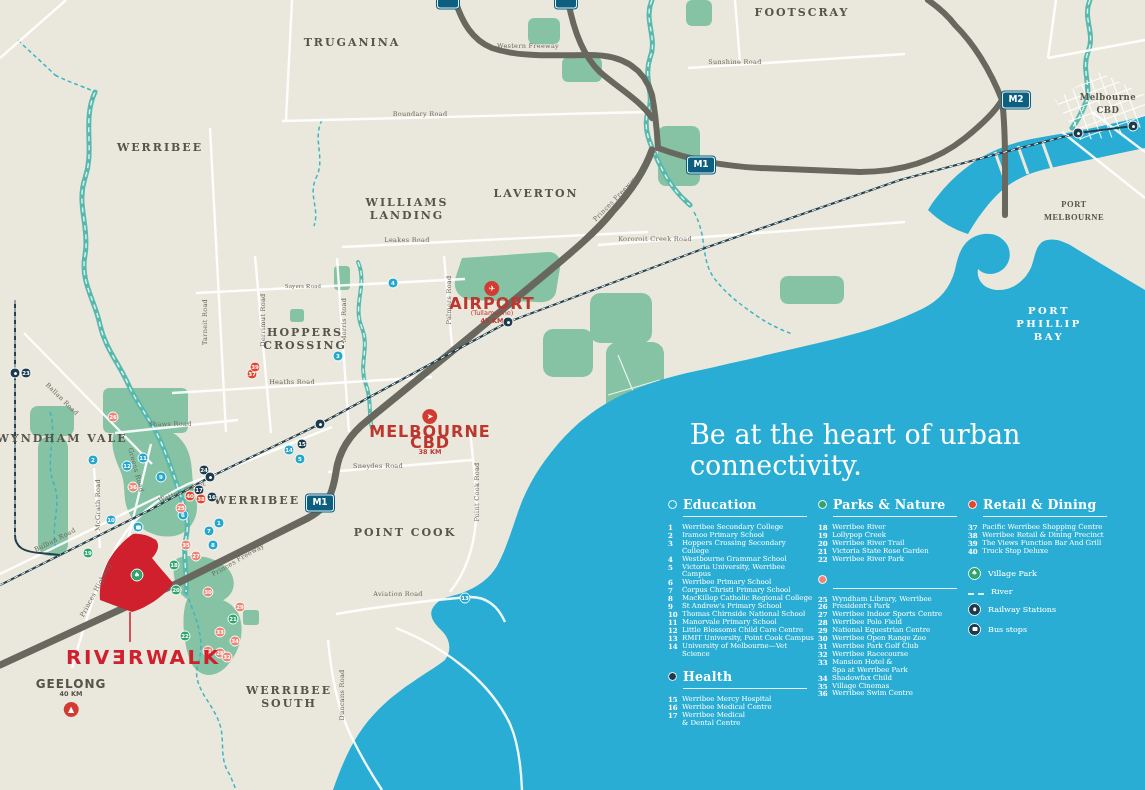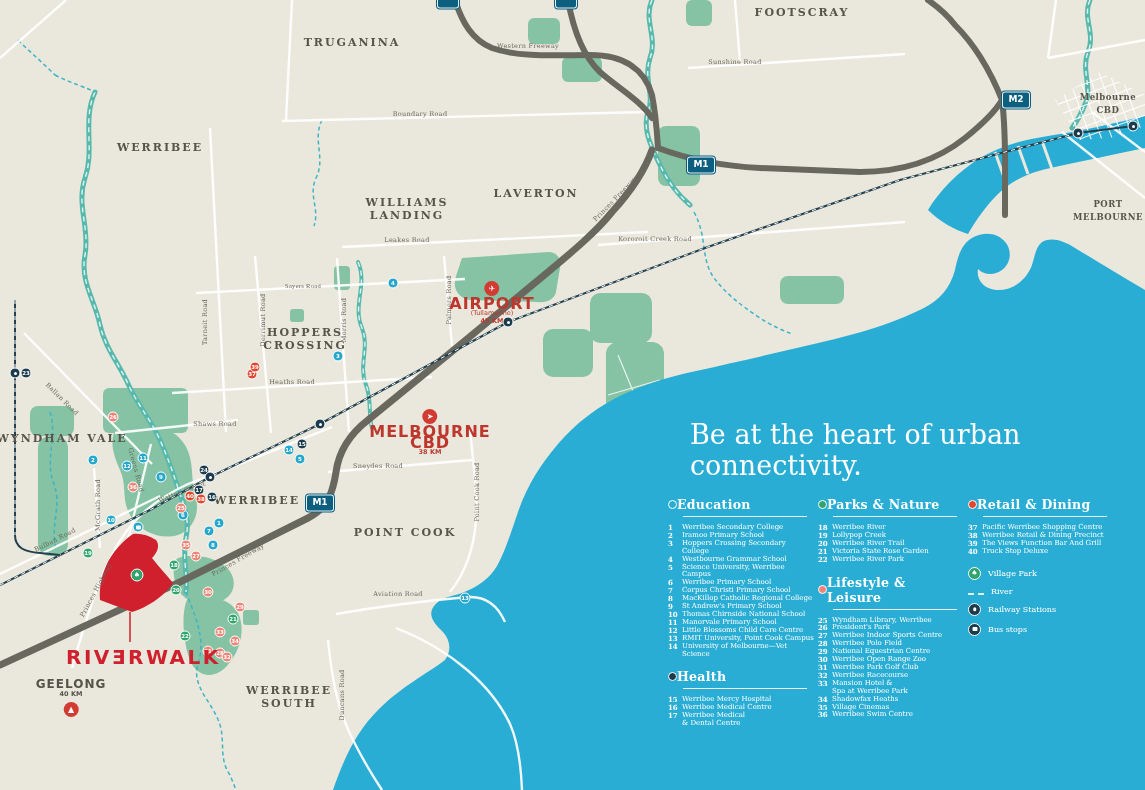--- a/index.html
+++ b/index.html
@@ -51,21 +51,21 @@
   
   #logo{position:absolute;left:66px;top:645px;color:#d0202d;font-family:"DejaVu Sans",sans-serif;
       font-weight:bold;font-size:20px;letter-spacing:2.5px;}
 
   
   #headline{position:absolute;left:690px;top:419px;color:#fff;font-size:27px;font-weight:400;}
   #legend{position:absolute;left:660px;top:497px;width:485px;color:#fff;}
   .lcol{position:absolute;top:0;width:146px;}
   #lcol0{left:8px;} #lcol1{left:158px;} #lcol2{left:308px;}
   .lsec{margin-bottom:11px;}
-  .lhead{display:flex;align-items:center;}
+  .lhead{display:flex;align-items:center;gap:6px;}
   .lbullet{width:9px;height:9px;border-radius:50%;border:1.5px solid #fff;box-sizing:border-box;flex:0 0 auto;}
   .ltitle{font-weight:bold;font-size:12.5px;letter-spacing:.3px;}
   .lrule{height:1px;background:rgba(255,255,255,.9);width:124px;margin:4px 0 7px 15px;}
   .litem{display:grid;grid-template-columns:14px 1fr;font-size:7px;line-height:7.9px;}
   .litem .lnum{font-weight:bold;}
   .litem .ltext{white-space:pre-line;}
   .lsym{display:flex;align-items:center;gap:7px;margin:7px 0 7px 0;font-size:8px;}
   .lsym .sic{position:relative;width:13px;height:13px;flex:0 0 auto;}
   .sic.village-park{border-radius:50%;background:#2fa56c;border:1.5px solid #fff;box-sizing:border-box;
       color:#fff;font-size:7px;line-height:10px;text-align:center;}
@@ -227,36 +227,37 @@
 LANDING</div>
       <div class="area-label" style="left: 536px; top: 193px;">LAVERTON</div>
       <div class="area-label" style="left: 802px; top: 12px;">FOOTSCRAY</div>
       <div class="area-label" style="left: 305px; top: 339px;">HOPPERS
 CROSSING</div>
       <div class="area-label" style="left: 62px; top: 438px;">WYNDHAM VALE</div>
       <div class="area-label" style="left: 257px; top: 500px;">WERRIBEE</div>
       <div class="area-label" style="left: 405px; top: 532px;">POINT COOK</div>
       <div class="area-label" style="left: 289px; top: 697px;">WERRIBEE
 SOUTH</div>
-      <div class="area-label small" style="left: 1108px; top: 211px;">PORT MELBOURNE</div>
+      <div class="area-label small" style="left: 1074px; top: 211px; font-family: Liberation Serif, serif;">PORT MELBOURNE</div>
+      <div class="area-label water" style="left: 1049px; top: 323px;">PORT PHILLIP BAY</div>
       <div class="area-label small" style="left: 1108px; top: 104px;">Melbourne CBD</div>
       <div class="road-label" style="left: 528px; top: 46px; transform: translate(-50%, -50%) rotate(0deg);">Western Freeway</div>
       <div class="road-label" style="left: 735px; top: 62px; transform: translate(-50%, -50%) rotate(0deg);">Sunshine Road</div>
       <div class="road-label" style="left: 420px; top: 114px; transform: translate(-50%, -50%) rotate(0deg);">Boundary Road</div>
       <div class="road-label" style="left: 407px; top: 240px; transform: translate(-50%, -50%) rotate(0deg);">Leakes Road</div>
       <div class="road-label" style="left: 655px; top: 239px; transform: translate(-50%, -50%) rotate(0deg);">Kororoit Creek Road</div>
       <div class="road-label" style="left: 615px; top: 199px; transform: translate(-50%, -50%) rotate(-46deg);">Princes Freeway</div>
       <div class="road-label" style="left: 238px; top: 560px; transform: translate(-50%, -50%) rotate(-30deg);">Princes Freeway</div>
       <div class="road-label" style="left: 303px; top: 285px; transform: translate(-50%, -50%) rotate(0deg); font-family: Liberation Serif, serif;">Sayers Road</div>
       <div class="road-label" style="left: 205px; top: 322px; transform: translate(-50%, -50%) rotate(-90deg);">Tarneit Road</div>
       <div class="road-label" style="left: 263px; top: 320px; transform: translate(-50%, -50%) rotate(-90deg);">Derrimut Road</div>
       <div class="road-label" style="left: 344px; top: 320px; transform: translate(-50%, -50%) rotate(-90deg);">Morris Road</div>
       <div class="road-label" style="left: 449px; top: 300px; transform: translate(-50%, -50%) rotate(-90deg);">Palmers Road</div>
       <div class="road-label" style="left: 292px; top: 382px; transform: translate(-50%, -50%) rotate(0deg);">Heaths Road</div>
-      <div class="road-label" style="left: 170px; top: 424px; transform: translate(-50%, -50%) rotate(0deg); margin-left: 45px;">Shaws Road</div>
+      <div class="road-label" style="left: 170px; top: 424px; transform: translate(-50%, -50%) rotate(0deg);">Shaws Road</div>
       <div class="road-label" style="left: 136px; top: 470px; transform: translate(-50%, -50%) rotate(75deg);">Greens Road</div>
       <div class="road-label" style="left: 62px; top: 399px; transform: translate(-50%, -50%) rotate(45deg);">Ballan Road</div>
       <div class="road-label" style="left: 55px; top: 540px; transform: translate(-50%, -50%) rotate(-27deg);">Bulban Road</div>
       <div class="road-label" style="left: 98px; top: 505px; transform: translate(-50%, -50%) rotate(-90deg);">McGrath Road</div>
       <div class="road-label" style="left: 96px; top: 590px; transform: translate(-50%, -50%) rotate(-62deg);">Princes Highway</div>
       <div class="road-label" style="left: 182px; top: 492px; transform: translate(-50%, -50%) rotate(-20deg);">Watton Street</div>
       <div class="road-label" style="left: 378px; top: 466px; transform: translate(-50%, -50%) rotate(0deg);">Sneydes Road</div>
       <div class="road-label" style="left: 477px; top: 492px; transform: translate(-50%, -50%) rotate(-90deg);">Point Cook Road</div>
       <div class="road-label" style="left: 398px; top: 594px; transform: translate(-50%, -50%) rotate(0deg);">Aviation Road</div>
       <div class="road-label" style="left: 342px; top: 695px; transform: translate(-50%, -50%) rotate(-90deg);">Duncans Road</div>
@@ -369,21 +370,21 @@
           <div class="litem">
             <div class="lnum">3</div>
             <div class="ltext">Hoppers Crossing Secondary College</div>
           </div>
           <div class="litem">
             <div class="lnum">4</div>
             <div class="ltext">Westbourne Grammar School</div>
           </div>
           <div class="litem">
             <div class="lnum">5</div>
-            <div class="ltext">Science University, Werribee Campus</div>
+            <div class="ltext">Victoria University, Werribee Campus</div>
           </div>
           <div class="litem">
             <div class="lnum">6</div>
             <div class="ltext">Werribee Primary School</div>
           </div>
           <div class="litem">
             <div class="lnum">7</div>
             <div class="ltext">Corpus Christi Primary School</div>
           </div>
           <div class="litem">
@@ -460,21 +461,20 @@
             <div class="ltext">Victoria State Rose Garden</div>
           </div>
           <div class="litem">
             <div class="lnum">22</div>
             <div class="ltext">Werribee River Park</div>
           </div>
         </div>
         <div class="lsec">
           <div class="lhead">
             <div class="lbullet" style="background: rgb(238, 134, 120);"></div>
-            <div class="ltitle">Lifestyle &amp; Leisure</div>
           </div>
           <div class="lrule"></div>
           <div class="litem">
             <div class="lnum">25</div>
             <div class="ltext">Wyndham Library, Werribee</div>
           </div>
           <div class="litem">
             <div class="lnum">26</div>
             <div class="ltext">President's Park</div>
           </div>
@@ -502,21 +502,21 @@
             <div class="lnum">32</div>
             <div class="ltext">Werribee Racecourse</div>
           </div>
           <div class="litem">
             <div class="lnum">33</div>
             <div class="ltext">Mansion Hotel &amp;
 Spa at Werribee Park</div>
           </div>
           <div class="litem">
             <div class="lnum">34</div>
-            <div class="ltext">Shadowfax Heaths</div>
+            <div class="ltext">Shadowfax Child</div>
           </div>
           <div class="litem">
             <div class="lnum">35</div>
             <div class="ltext">Village Cinemas</div>
           </div>
           <div class="litem">
             <div class="lnum">36</div>
             <div class="ltext">Werribee Swim Centre</div>
           </div>
         </div>

